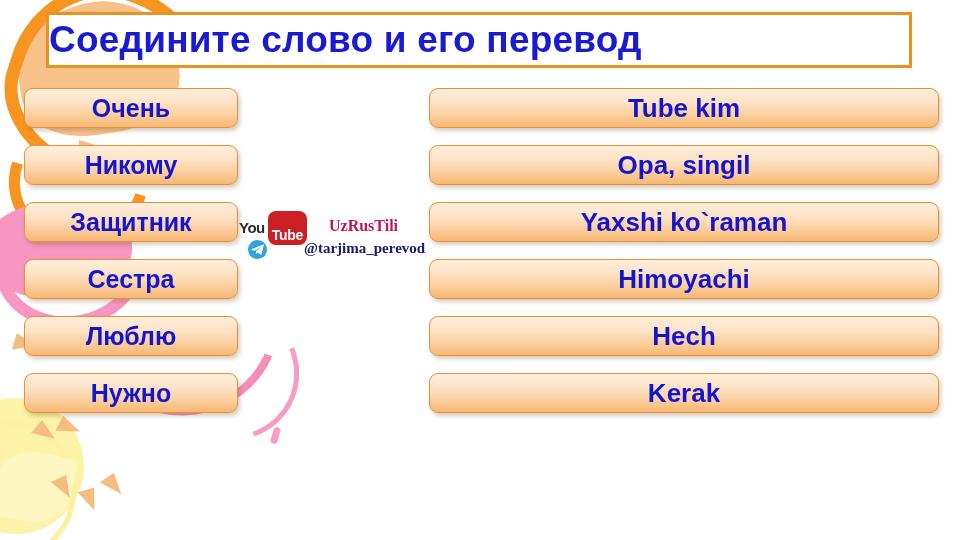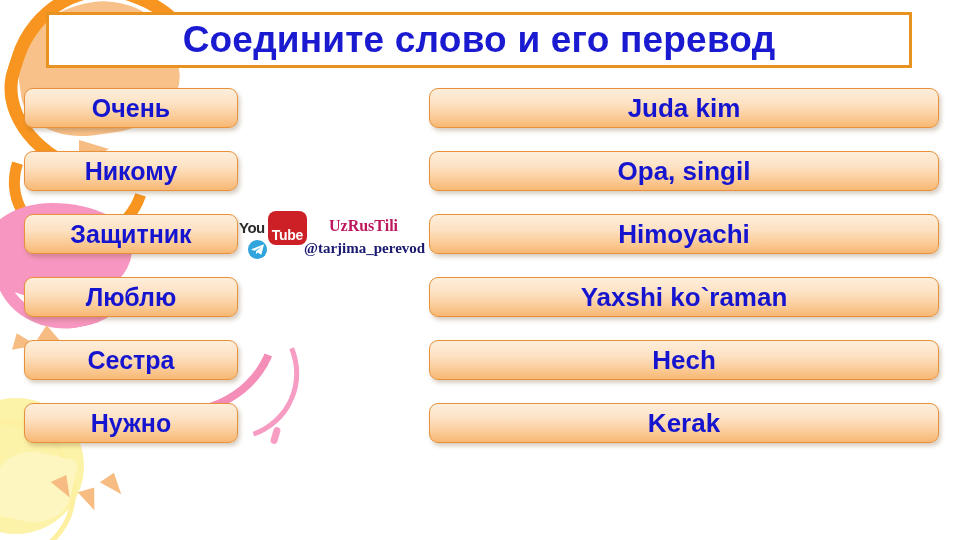--- a/index.html
+++ b/index.html
@@ -179,21 +179,21 @@
     position: absolute;
     left: 46px;
     top: 12px;
     width: 866px;
     height: 56px;
     background: #ffffff;
     border: 3px solid #e8931f;
     box-sizing: border-box;
     display: flex;
     align-items: center;
-    justify-content: center;
+    justify-content: flex-start;
     z-index: 4;
   }
   .title-text {
     font-family: "Liberation Sans", sans-serif;
     font-weight: bold;
     font-size: 37px;
     color: #1a1ad0;
     letter-spacing: 0.2px;
     white-space: nowrap;
   }
@@ -208,21 +208,21 @@
   }
   .col-right {
     position: absolute;
     left: 429px;
     top: 88px;
     width: 510px;
     z-index: 3;
   }
   .pill {
     height: 40px;
-    margin-bottom: 23px;
+    margin-bottom: 17px;
     border: 1.6px solid #e8913a;
     border-radius: 9px;
     box-sizing: border-box;
     background: linear-gradient(to bottom,
         #fdeedb 0%,
         #fde2c4 38%,
         #fbcf9f 68%,
         #f7b873 100%);
     box-shadow: 2px 3px 4px rgba(120, 90, 50, 0.30);
     display: flex;
@@ -349,42 +349,42 @@
     <div class="pill">
       <span class="pill-label">Очень</span>
     </div>
     <div class="pill">
       <span class="pill-label">Никому</span>
     </div>
     <div class="pill">
       <span class="pill-label">Защитник</span>
     </div>
     <div class="pill">
+      <span class="pill-label">Сестра</span>
+    </div>
+    <div class="pill">
       <span class="pill-label">Люблю</span>
     </div>
     <div class="pill">
-      <span class="pill-label">Сестра</span>
-    </div>
-    <div class="pill">
       <span class="pill-label">Нужно</span>
     </div>
   </div>
 
   <div class="col-right">
     <div class="pill">
-      <span class="pill-label">Juda kim</span>
+      <span class="pill-label">Tube kim</span>
     </div>
     <div class="pill">
       <span class="pill-label">Opa, singil</span>
     </div>
     <div class="pill">
+      <span class="pill-label">Yaxshi ko`raman</span>
+    </div>
+    <div class="pill">
       <span class="pill-label">Himoyachi</span>
-    </div>
-    <div class="pill">
-      <span class="pill-label">Yaxshi ko`raman</span>
     </div>
     <div class="pill">
       <span class="pill-label">Hech</span>
     </div>
     <div class="pill">
       <span class="pill-label">Kerak</span>
     </div>
   </div>
 
   <div class="watermark">

